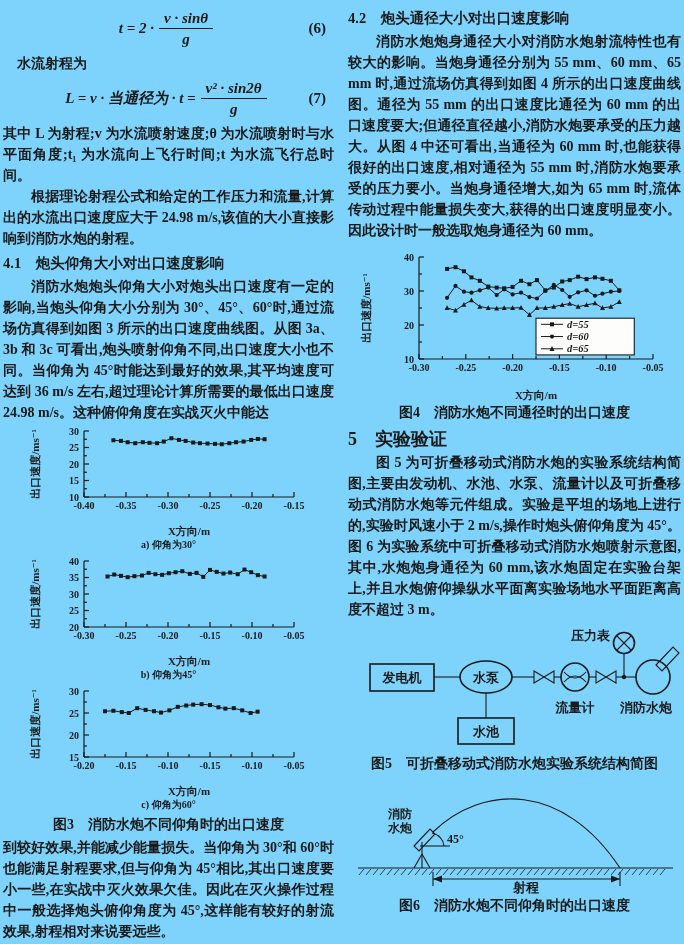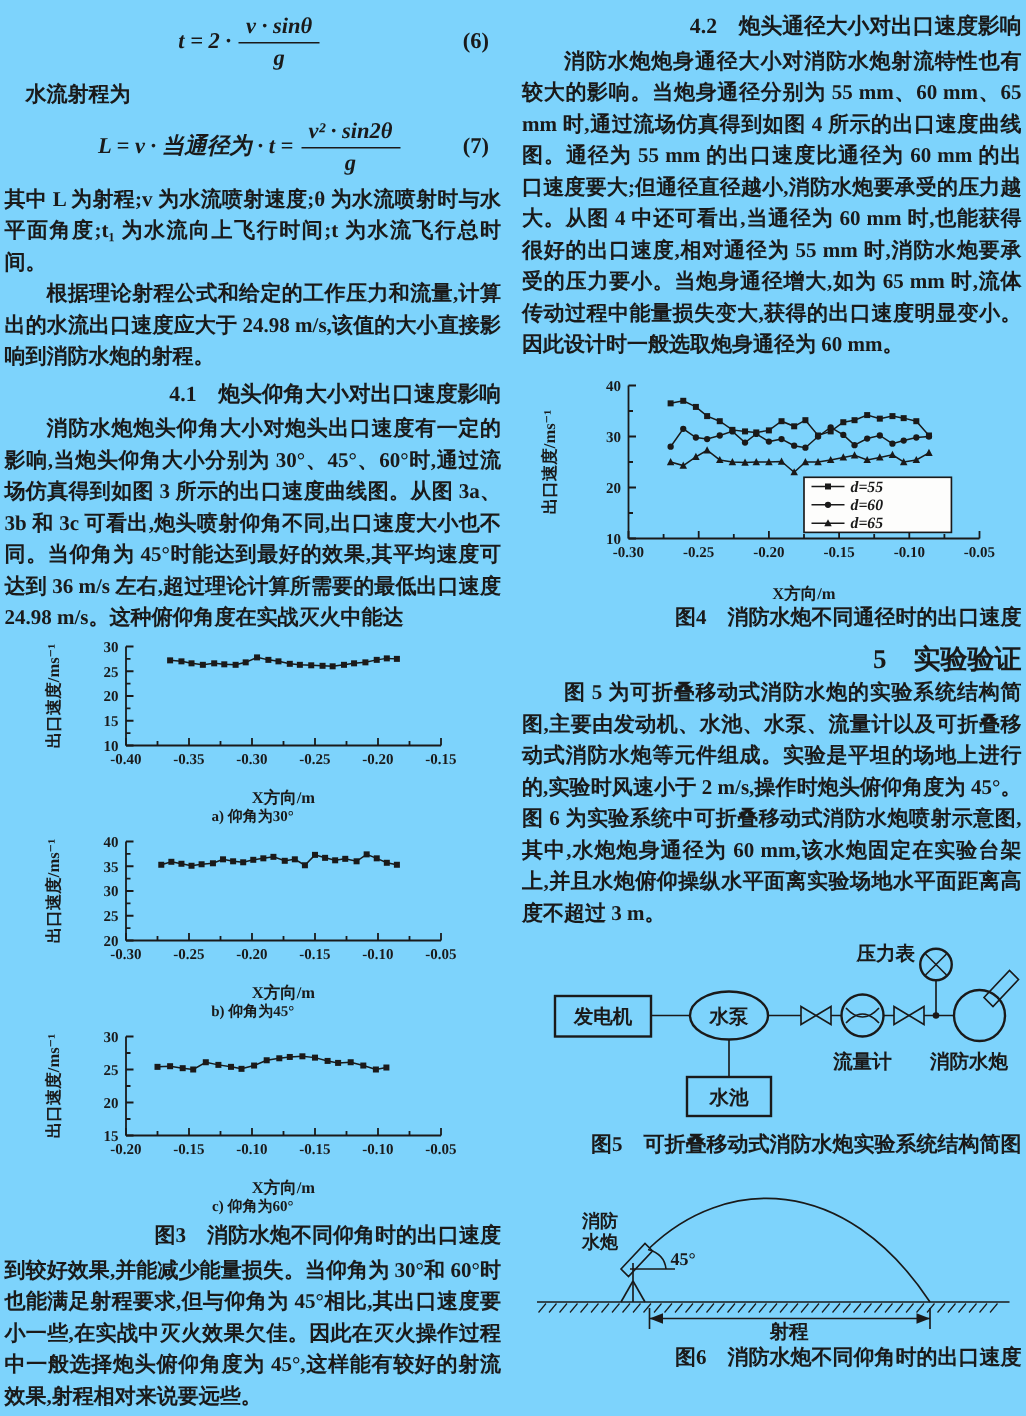--- a/index.html
+++ b/index.html
@@ -2,22 +2,22 @@
 <html><head>
 <meta charset="utf-8">
 <style>
   html,body{margin:0;padding:0;background:#f6f6f4;}
   body{width:684px;height:944px;overflow:hidden;color:#1a1a1a;
        font-family:"Liberation Serif","DejaVu Serif",serif;font-weight:600;}
   .page{display:flex;gap:14px;padding:4px 3px 0 3px;box-sizing:border-box;background:#7dd3fc;width:684px;height:944px;}
   .col{width:333px;font-size:14px;line-height:21px;text-align:justify;}
   p{margin:0;}
   .indent{text-indent:2em;}
-  .sec-head{font-weight:bold;font-size:14.5px;margin:4px 0 2px 0;text-align:right;}
-  .fig-caption{font-weight:bold;font-size:14px;text-align:right;margin:1px 0 2px 0;}
+  .sec-head{font-weight:bold;font-size:14.5px;margin:4px 0 2px 0;text-align:left;}
+  .fig-caption{font-weight:bold;font-size:14px;text-align:center;margin:1px 0 2px 0;}
   .equation{position:relative;display:flex;justify-content:center;align-items:center;
             font-style:italic;font-size:15px;margin:5px 0;}
   .eq-no{position:absolute;right:8px;font-style:normal;}
   .frac{display:inline-flex;flex-direction:column;text-align:center;vertical-align:middle;margin:0 5px;}
   .frac .num{border-bottom:1.4px solid #1a1a1a;padding:0 5px 1px 5px;line-height:18px;}
   .frac .den{padding-top:1px;line-height:18px;}
   .chart-block{display:flex;flex-direction:column;align-items:center;margin:2px 0 0 0;}
   .chart-sub{font-weight:bold;font-size:10px;line-height:16px;}
   .diagram{display:flex;justify-content:center;margin:4px 0 0 0;}
   

